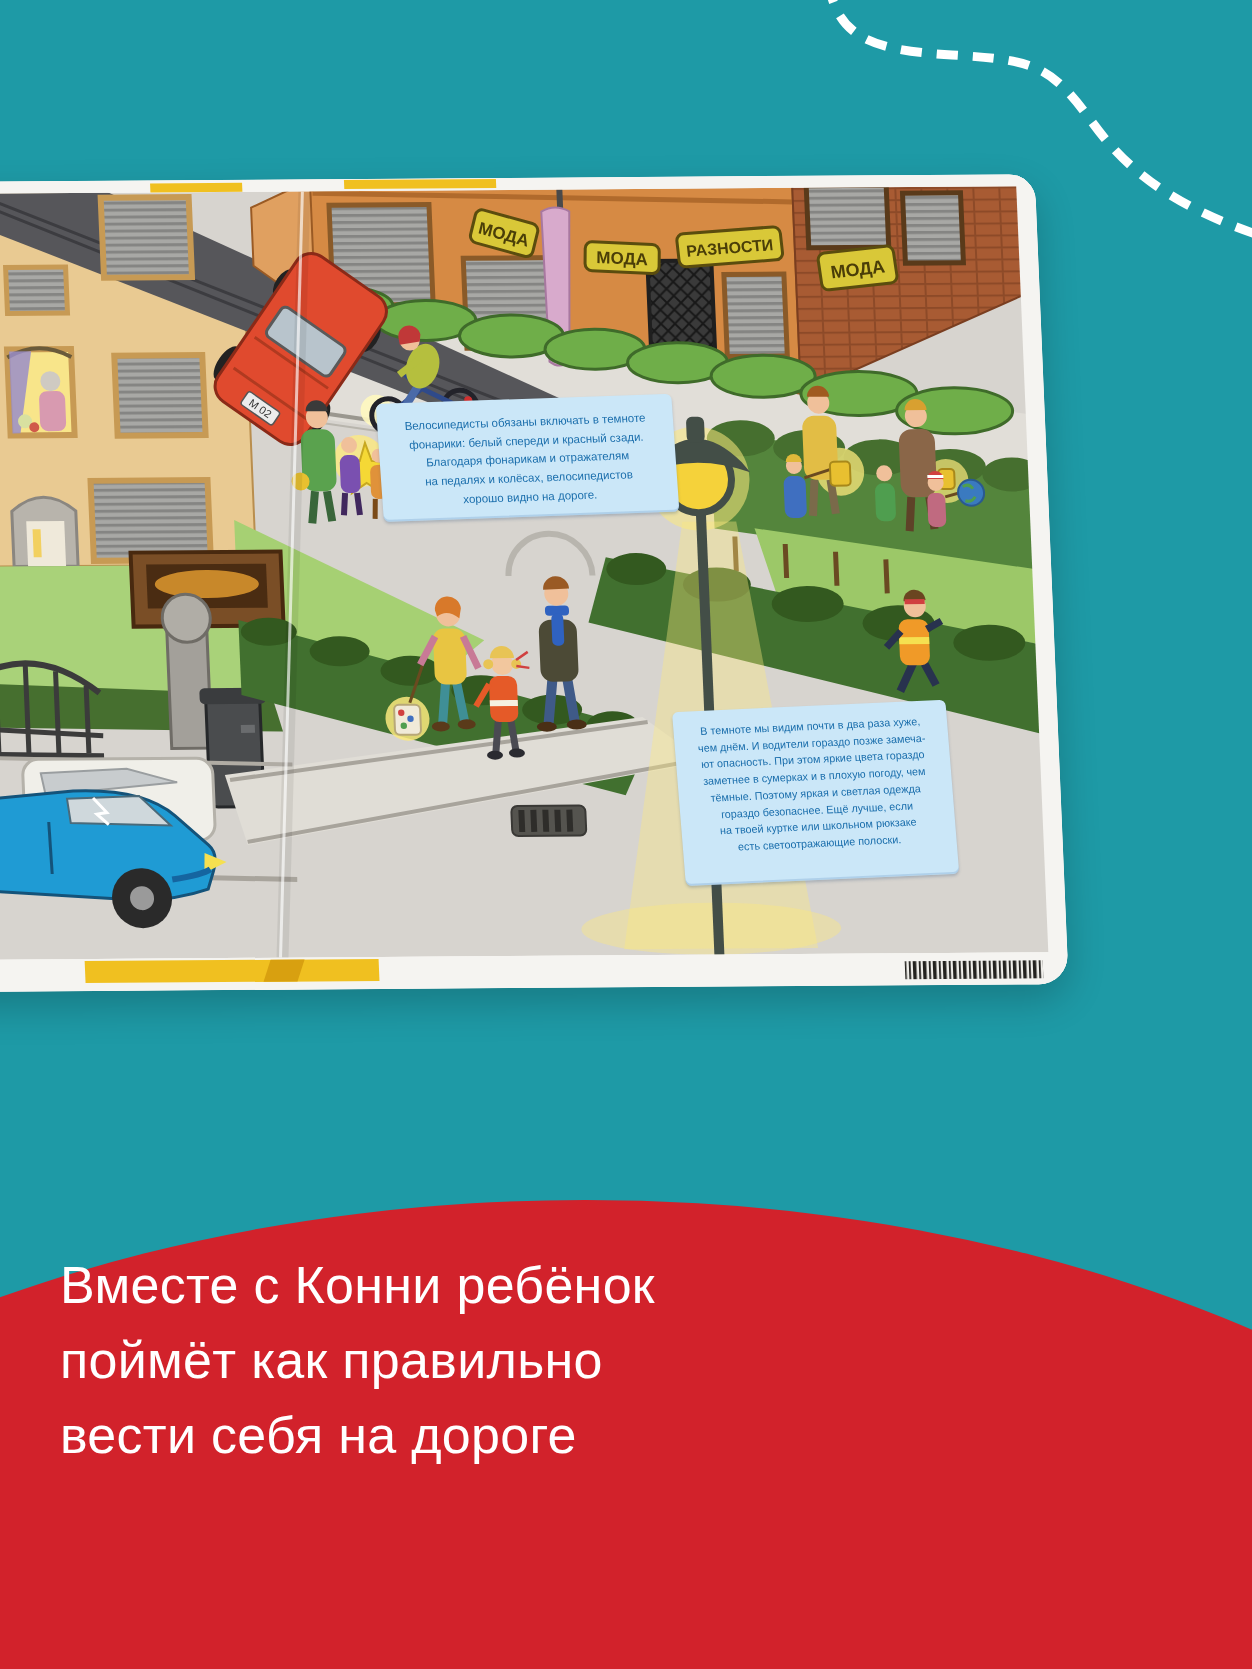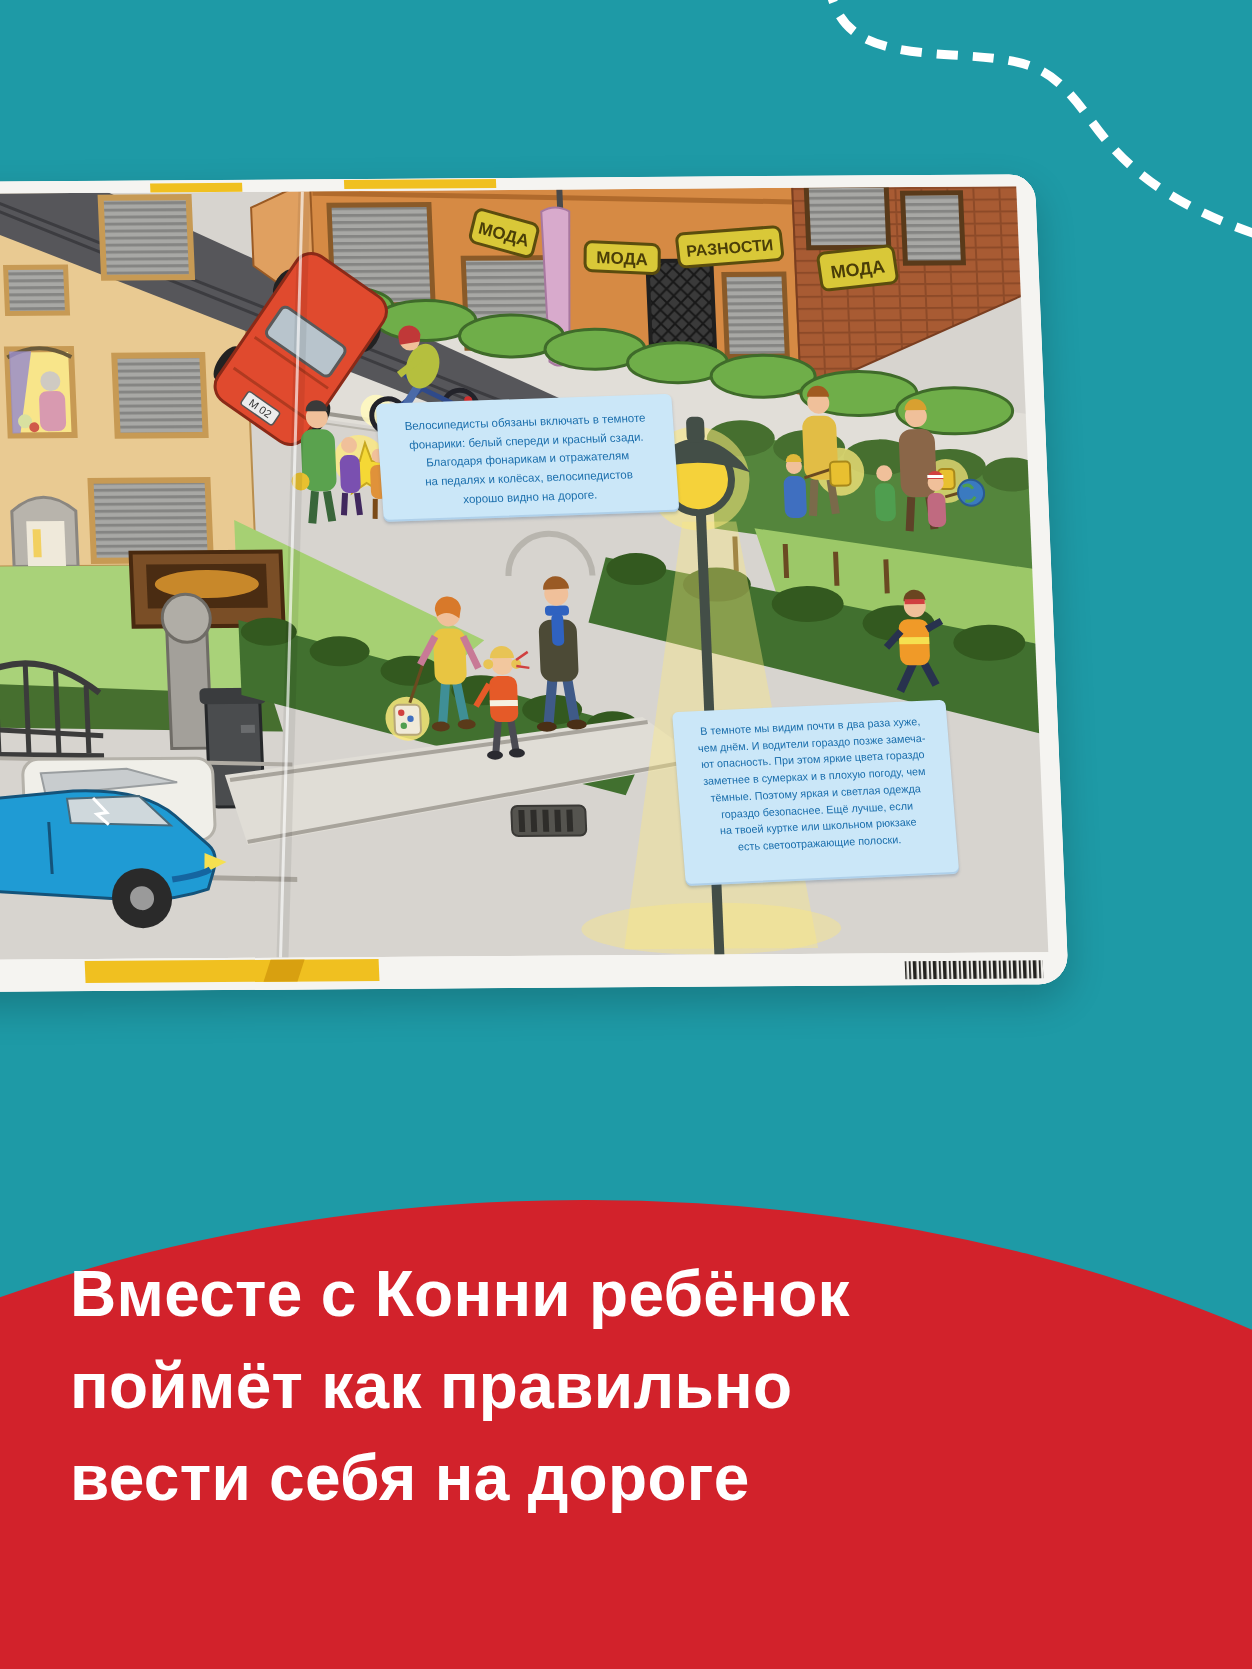--- a/index.html
+++ b/index.html
@@ -17,22 +17,22 @@
   .callout{position:absolute;background:#cbe7f8;color:#1a6eac;text-align:center;
            white-space:pre-line;border-radius:6px;
            box-shadow:0 2px 3px rgba(40,70,110,.25), inset 0 -2px 0 rgba(90,140,190,.25);}
   .callout.c1{left:448px;top:221px;width:296px;height:118px;font-size:11.5px;
               line-height:1.62;padding-top:14px;box-sizing:border-box;transform:rotate(-1.6deg);}
   .callout.c2{left:733px;top:530px;width:274px;height:174px;font-size:10.8px;
               line-height:1.55;padding-top:12px;box-sizing:border-box;transform:rotate(-2.2deg);}
   
   .red-dome{position:absolute;left:-565px;top:1200px;width:2300px;height:1400px;
             background:#D2222B;border-radius:50%;}
-  .slogan{position:absolute;left:70px;top:1248px;width:1100px;color:#ffffff;
-          font-size:64px;font-weight:700;line-height:1.44;letter-spacing:.3px;
+  .slogan{position:absolute;left:60px;top:1248px;width:1100px;color:#ffffff;
+          font-size:52px;font-weight:400;line-height:1.44;letter-spacing:.3px;
           white-space:pre-line;}
 </style>
 </head>
 <body>
 
 <div class="canvas">
 
   <svg class="dash-svg" viewBox="0 0 1252 300">
     <path d="M 828 -18 C 838 34 864 50 952 55 C 1034 60 1050 64 1092 122
              C 1124 166 1168 206 1268 238" fill="none" stroke="#FFFFFF" stroke-width="9" stroke-dasharray="21 15"></path>

